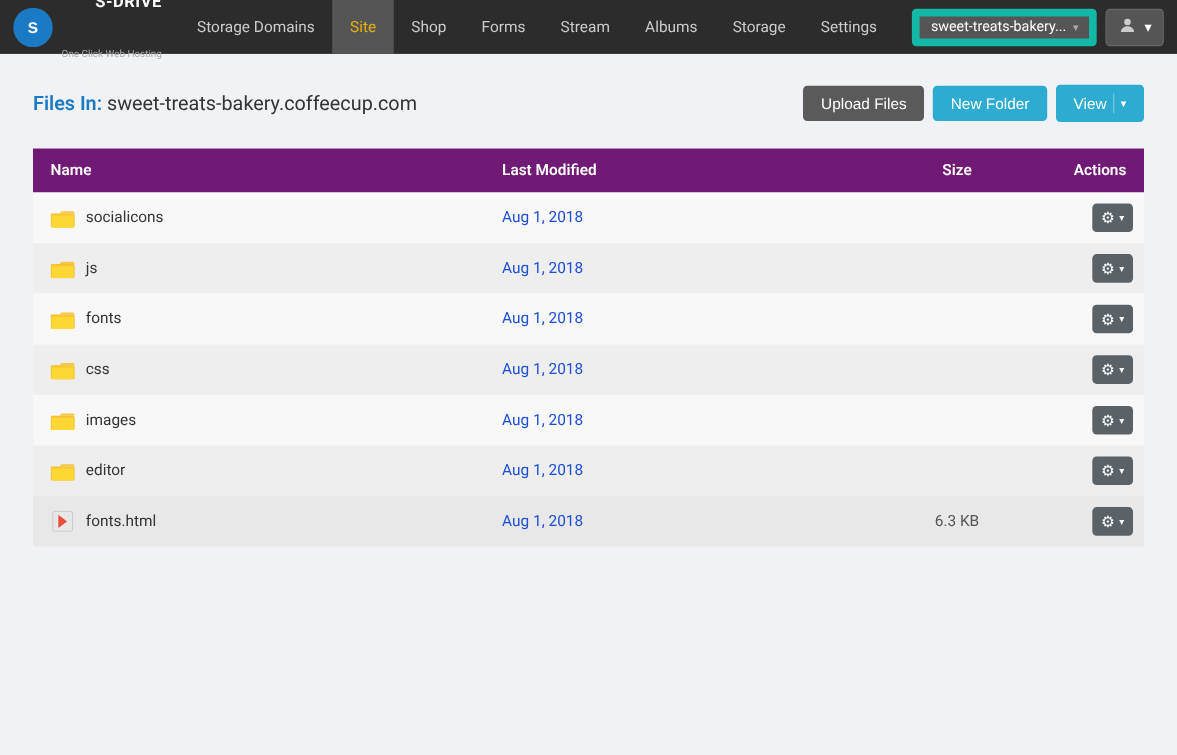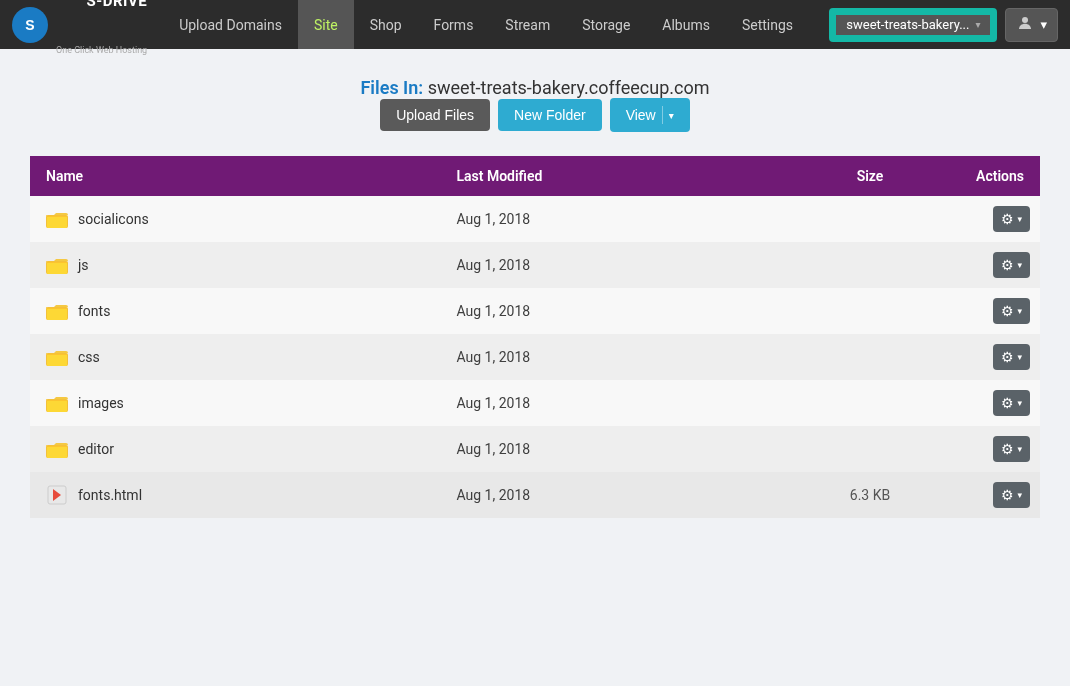--- a/index.html
+++ b/index.html
@@ -28,42 +28,41 @@
       color: #ccc;
       padding: 0 16px;
       height: 49px;
       display: flex;
       align-items: center;
       cursor: pointer;
       font-size: 14px;
       text-decoration: none;
       transition: background 0.15s;
     }
-    .nav-item.active { background: #555; color: #bef264; }
+    .nav-item.active { background: #555; color: #eab308; }
     .nav-right { display: flex; align-items: center; gap: 8px; margin-left: auto; }
     .domain-select {
       background: #555; border: 7px solid #14b8a6; color: #fff;
       padding: 5px 10px; border-radius: 4px; font-size: 13px;
       display: flex; align-items: center; gap: 6px; cursor: pointer;
       height: 34px;
     }
     .domain-select .chevron { color: #aaa; font-size: 10px; }
     .user-btn {
       background: #555; border: 1px solid #666; color: #fff;
       padding: 5px 10px; border-radius: 4px; font-size: 13px;
       display: flex; align-items: center; gap: 6px; cursor: pointer;
       height: 34px;
     }
 
     
     .main-content { padding: 28px 30px; }
     .page-header {
       display: flex; align-items: center; justify-content: space-between;
       margin-bottom: 24px;
-      flex-direction: column;
     }
     .files-in { font-size: 18px; color: #333; }
     .files-in .label { color: #1a7bc4; font-weight: 600; }
     .files-in .domain { color: #333; font-weight: 400; }
     .header-actions { display: flex; gap: 8px; align-items: center; }
     .btn-upload {
       background: #5a5a5a; color: #fff; border: none;
       padding: 8px 16px; border-radius: 4px; cursor: pointer; font-size: 14px;
     }
     .btn-new-folder {
@@ -133,46 +132,46 @@
     .dropdown-menu .menu-item {
       padding: 10px 18px;
       cursor: pointer;
       color: #333;
       font-size: 14px;
       border-bottom: 1px solid #f0f0f0;
     }
     .dropdown-menu .menu-item:last-child { border-bottom: none; }
 
     
-    .mod-date { color: #404040; }
+    .mod-date { color: #1d4ed8; }
 
     .table-wrapper { position: relative; }
   </style>
 </head>
 <body>
 
 <nav class="navbar">
   <a class="logo-area" href="#">
     <svg class="logo-icon" viewBox="0 0 36 36" xmlns="http://www.w3.org/2000/svg">
       <circle cx="18" cy="18" r="18" fill="#1a7bc4"></circle>
       <text x="18" y="23" text-anchor="middle" fill="white" font-size="14" font-weight="bold" font-family="sans-serif">S</text>
     </svg>
     <div class="logo-text">
       <span class="s-drive">S-DRIVE</span>
       <span class="tagline">One Click Web Hosting</span>
     </div>
   </a>
   <div class="nav-items">
-    <a class="nav-item" href="#">Upload Domains</a>
+    <a class="nav-item" href="#">Storage Domains</a>
     <a class="nav-item active" href="#">Site</a>
     <a class="nav-item" href="#">Shop</a>
     <a class="nav-item" href="#">Forms</a>
     <a class="nav-item" href="#">Stream</a>
+    <a class="nav-item" href="#">Albums</a>
     <a class="nav-item" href="#">Storage</a>
-    <a class="nav-item" href="#">Albums</a>
     <a class="nav-item" href="#">Settings</a>
   </div>
   <div class="nav-right">
     <div class="domain-select">
       <span>sweet-treats-bakery...</span>
       <span class="chevron">▾</span>
     </div>
     <div class="user-btn">
       <span>
         <svg width="18" height="18" viewBox="0 0 24 24" fill="#ccc">

